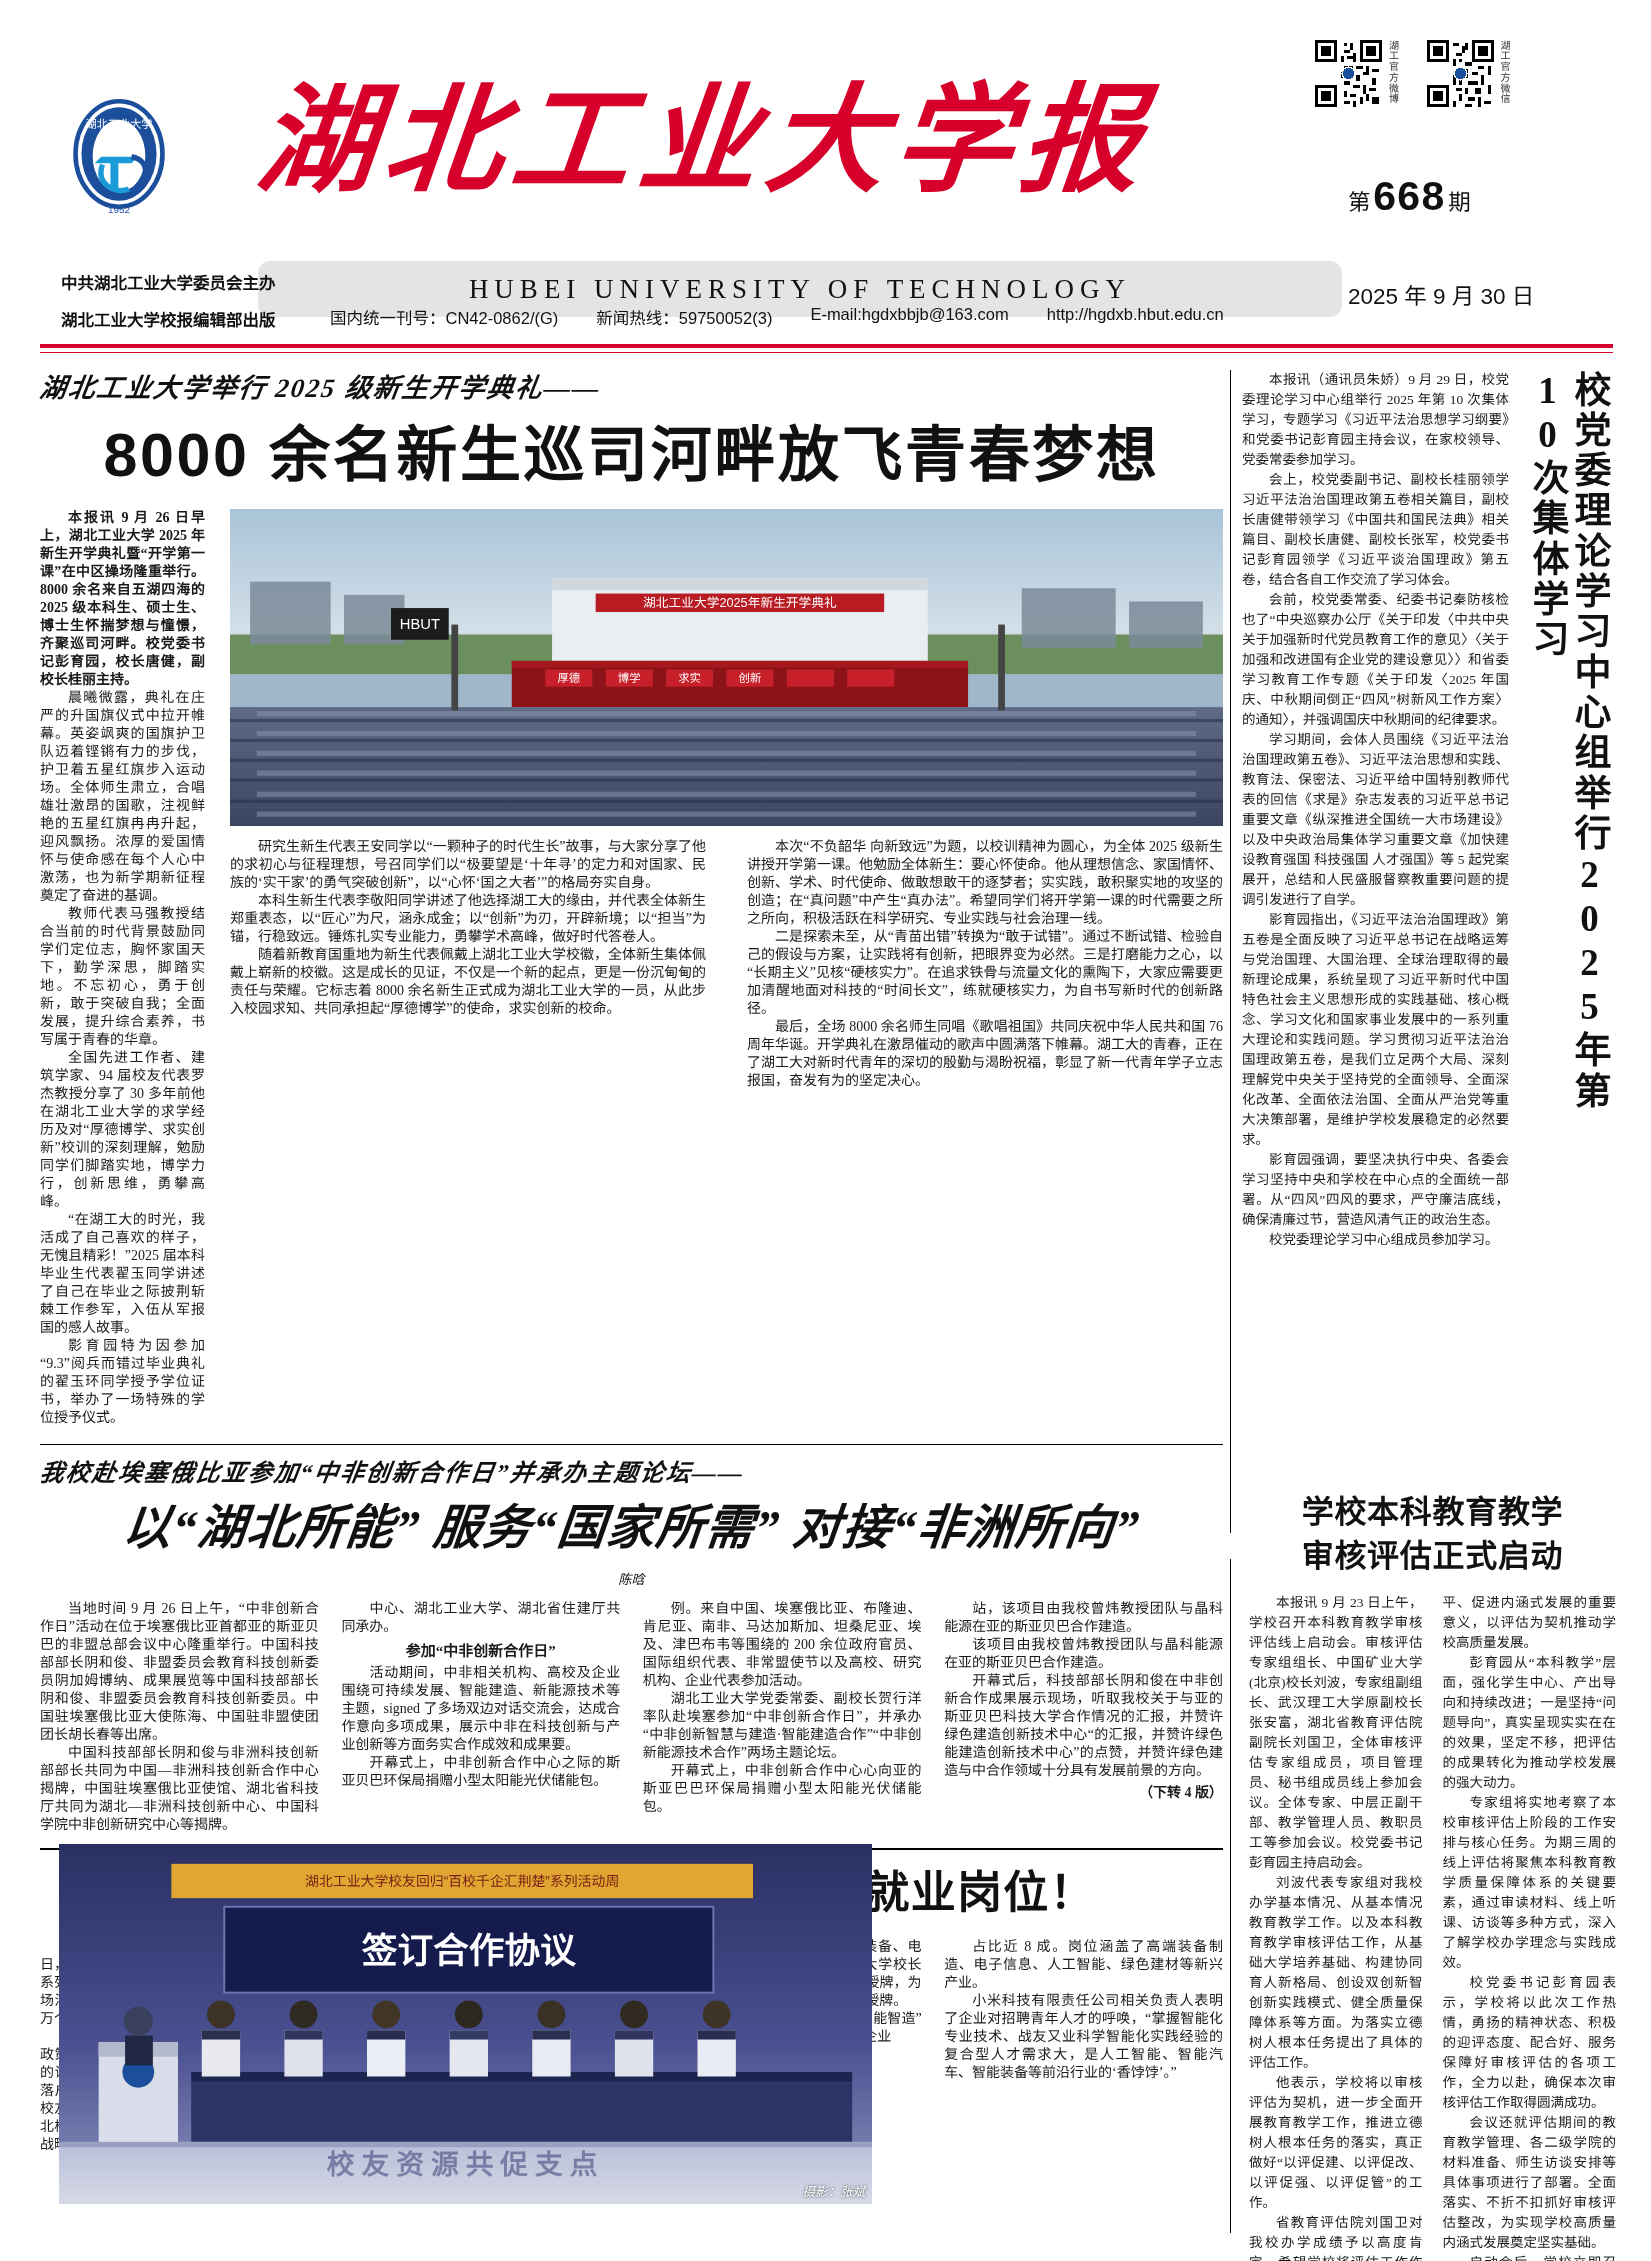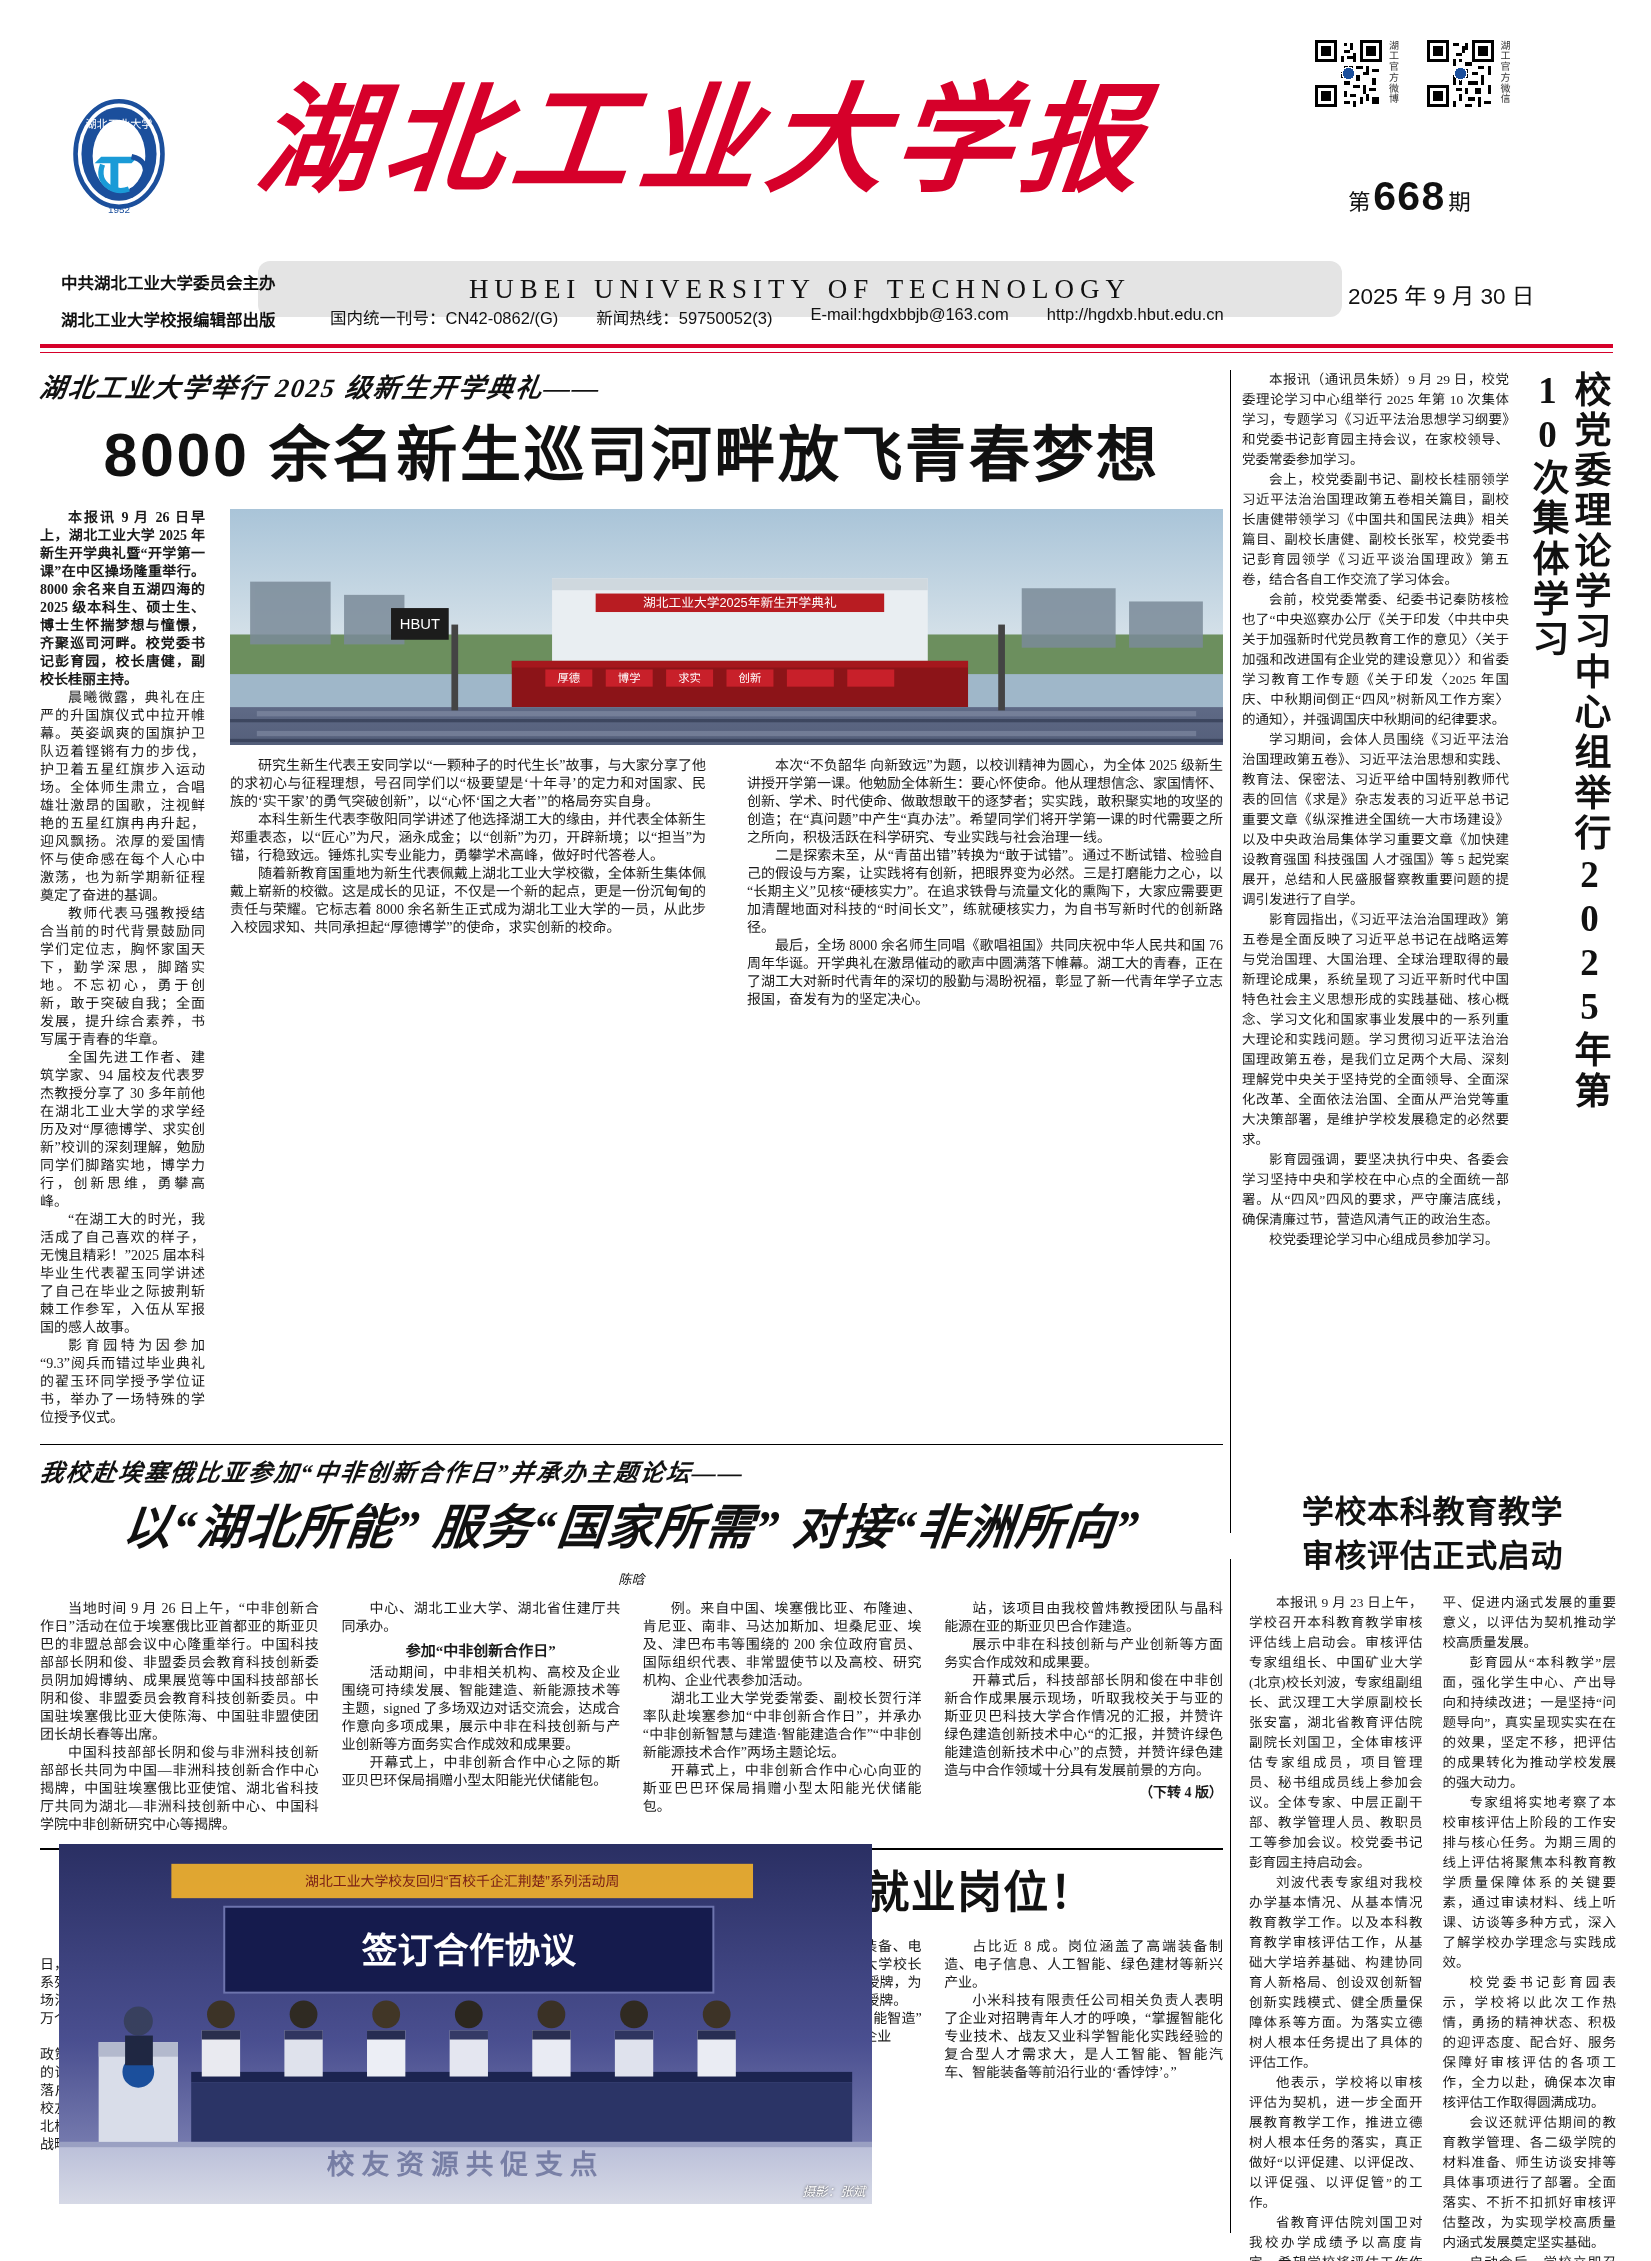--- a/index.html
+++ b/index.html
@@ -272,21 +272,21 @@
           <p><span class="lead">本报讯 9 月 26 日早上，湖北工业大学 2025 年新生开学典礼暨“开学第一课”在中区操场隆重举行。8000 余名来自五湖四海的 2025 级本科生、硕士生、博士生怀揣梦想与憧憬，齐聚巡司河畔。校党委书记彭育园，校长唐健，副校长桂丽主持。</span></p>
           <p>晨曦微露，典礼在庄严的升国旗仪式中拉开帷幕。英姿飒爽的国旗护卫队迈着铿锵有力的步伐，护卫着五星红旗步入运动场。全体师生肃立，合唱雄壮激昂的国歌，注视鲜艳的五星红旗冉冉升起，迎风飘扬。浓厚的爱国情怀与使命感在每个人心中激荡，也为新学期新征程奠定了奋进的基调。</p>
           <p>教师代表马强教授结合当前的时代背景鼓励同学们定位志，胸怀家国天下，勤学深思，脚踏实地。不忘初心，勇于创新，敢于突破自我；全面发展，提升综合素养，书写属于青春的华章。</p>
           <p>全国先进工作者、建筑学家、94 届校友代表罗杰教授分享了 30 多年前他在湖北工业大学的求学经历及对“厚德博学、求实创新”校训的深刻理解，勉励同学们脚踏实地，博学力行，创新思维，勇攀高峰。</p>
           <p>“在湖工大的时光，我活成了自己喜欢的样子，无愧且精彩！”2025 届本科毕业生代表翟玉同学讲述了自己在毕业之际披荆斩棘工作参军，入伍从军报国的感人故事。</p>
           <p>影育园特为因参加“9.3”阅兵而错过毕业典礼的翟玉环同学授予学位证书，举办了一场特殊的学位授予仪式。</p>
         </div>
 
         <div style="flex:1;">
 
-          <div class="photo" style="width:100%;height:236px;">
+          <div class="photo" style="width:100%;height:317px;">
             <svg width="100%" height="317" viewBox="0 0 1480 480" preserveAspectRatio="none">
               <defs>
                 <linearGradient id="sky" x1="0" y1="0" x2="0" y2="1">
                   <stop offset="0%" stop-color="#a9c4d8"></stop>
                     <stop offset="100%" stop-color="#d8e3ea"></stop>
                 </linearGradient>
                 <linearGradient id="crowd" x1="0" y1="0" x2="0" y2="1">
                   <stop offset="0%" stop-color="#5f6a86"></stop>
                     <stop offset="100%" stop-color="#3c4560"></stop>
                 </linearGradient>
@@ -381,21 +381,21 @@
           <p>活动期间，中非相关机构、高校及企业围绕可持续发展、智能建造、新能源技术等主题，signed 了多场双边对话交流会，达成合作意向多项成果，展示中非在科技创新与产业创新等方面务实合作成效和成果要。</p>
           <p>开幕式上，中非创新合作中心之际的斯亚贝巴环保局捐赠小型太阳能光伏储能包。</p>
         </div>
         <div class="col" style="flex:1;">
           <p>例。来自中国、埃塞俄比亚、布隆迪、肯尼亚、南非、马达加斯加、坦桑尼亚、埃及、津巴布韦等围绕的 200 余位政府官员、国际组织代表、非常盟使节以及高校、研究机构、企业代表参加活动。</p>
           <p>湖北工业大学党委常委、副校长贺行洋率队赴埃塞参加“中非创新合作日”，并承办“中非创新智慧与建造·智能建造合作”“中非创新能源技术合作”两场主题论坛。</p>
           <p>开幕式上，中非创新合作中心心向亚的斯亚巴巴环保局捐赠小型太阳能光伏储能包。</p>
         </div>
         <div class="col" style="flex:1;">
           <p>站，该项目由我校曾炜教授团队与晶科能源在亚的斯亚贝巴合作建造。</p>
-          <p>展示中非在科技创新与产业创新等方面务实合作成效和成果要。</p>
+          <p>该项目由我校曾炜教授团队与晶科能源在亚的斯亚贝巴合作建造。</p>
           <p>开幕式后，科技部部长阴和俊在中非创新合作成果展示现场，听取我校关于与亚的斯亚贝巴科技大学合作情况的汇报，并赞许绿色建造创新技术中心“的汇报，并赞许绿色能建造创新技术中心”的点赞，并赞许绿色建造与中合作领域十分具有发展前景的方向。</p>
           <div class="jump">（下转 4 版）</div>
         </div>
       </div>
     </div>
 
     <div class="hrule" style="margin-top:14.5px"></div>
 
     <div style="margin-top:13.2px">
       <div class="hl3">湖工大“校友回归”！提供 1.3 万个就业岗位！</div>

